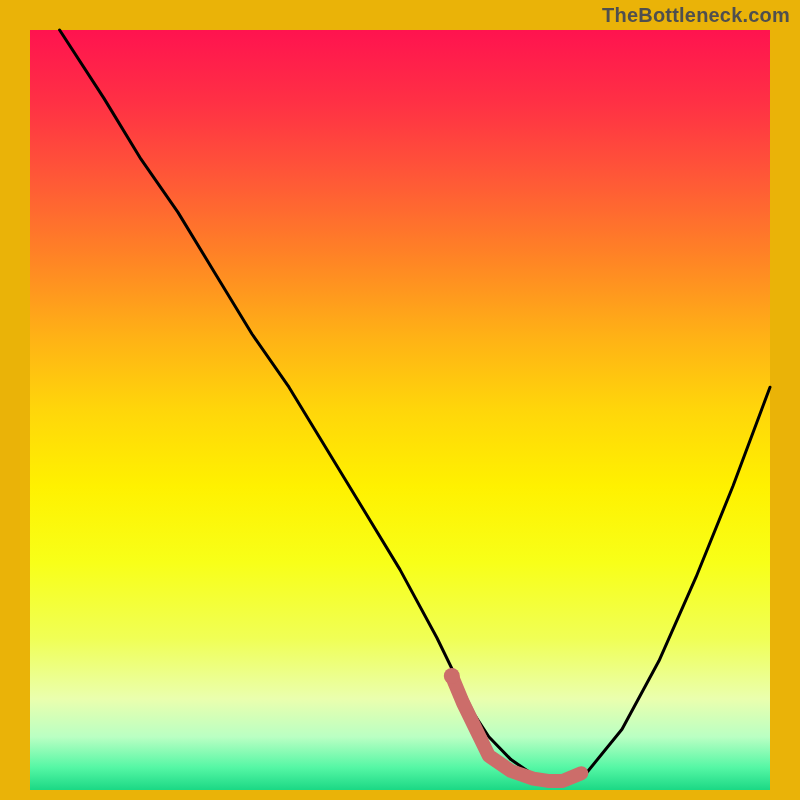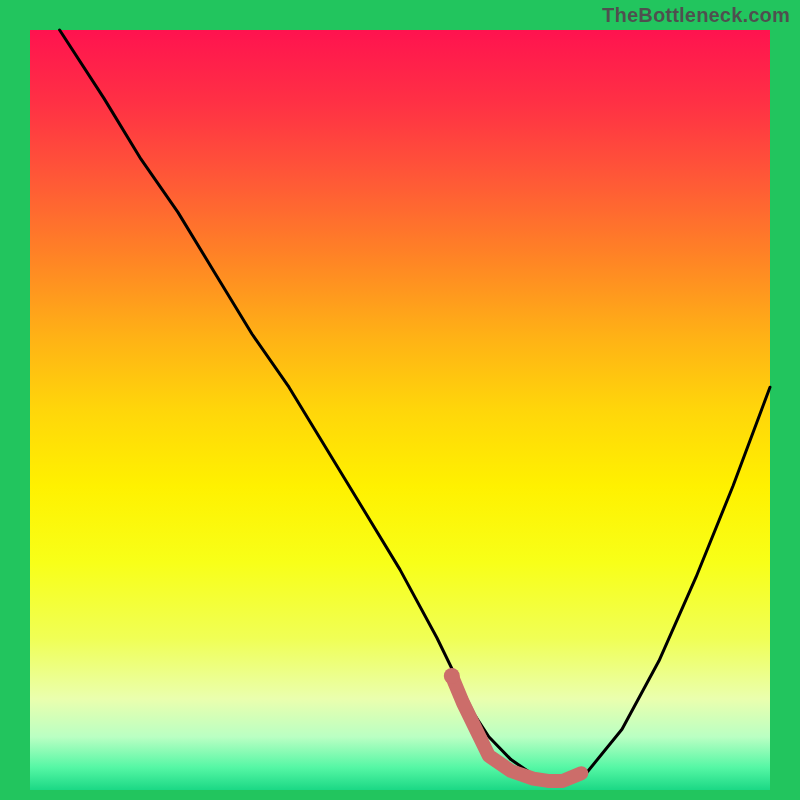--- a/index.html
+++ b/index.html
@@ -8,21 +8,21 @@
     width: 800px;
     height: 800px;
     background: #000;
     font-family: Arial, Helvetica, sans-serif;
     overflow: hidden;
   }
   .stage {
     position: relative;
     width: 800px;
     height: 800px;
-    background: #22c55e;
+    background: #eab308;
   }
   .watermark {
     position: absolute;
     top: 4px;
     right: 10px;
     color: #4f4f4f;
     font-size: 20px;
     font-weight: 600;
     letter-spacing: 0.2px;
     user-select: none;

